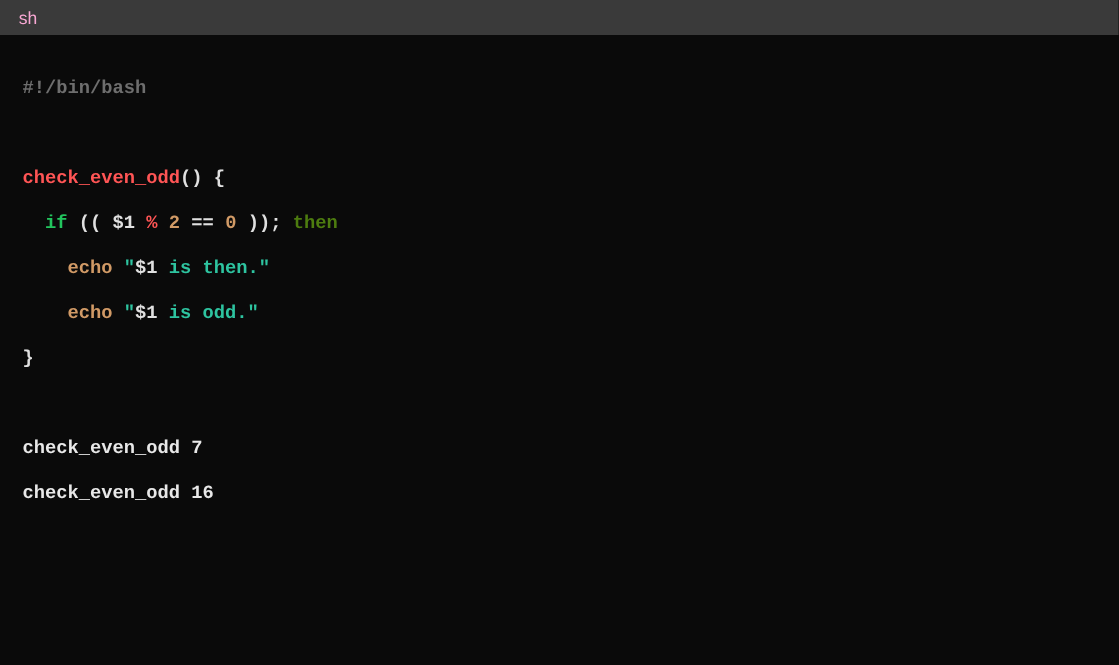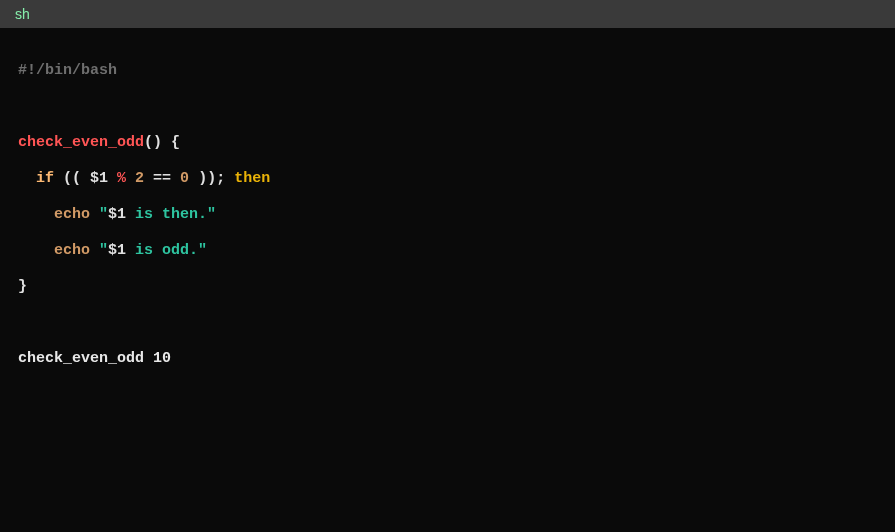--- a/index.html
+++ b/index.html
@@ -11,44 +11,44 @@
       background: #0a0a0a;
       font-family: 'Consolas', 'Monaco', 'Courier New', monospace;
       font-size: 15px;
       width: 895px;
       height: 532px;
       overflow: hidden;
     }
     .header-bar {
       background: #3a3a3a;
       padding: 6px 15px;
-      color: #86efac;
+      color: #f9a8d4;
       font-size: 14px;
       font-family: -apple-system, BlinkMacSystemFont, 'Segoe UI', sans-serif;
     }
     .code-area {
       padding: 25px 18px;
       line-height: 2.4;
     }
     .line {
       white-space: pre;
       font-weight: 600;
     }
     .c-comment { color: #6e6e6e; margin-top: 29px; }
     .c-funcname { color: #ff5555; }
     .c-paren { color: #e0e0e0; }
     .c-brace { color: #e0e0e0; }
-    .c-keyword { color: #fdba74; }
+    .c-keyword { color: #22c55e; }
     .c-dparen { color: #e0e0e0; }
     .c-var { color: #e0e0e0; }
     .c-op { color: #ff5555; }
     .c-num { color: #d19a66; }
     .c-eq { color: #e0e0e0; }
     .c-semi { color: #e0e0e0; }
-    .c-then { color: #eab308; }
+    .c-then { color: #4d7c0f; }
     .c-echo { color: #d19a66; margin-top: 40px; }
     .c-str { color: #2ec4a0; }
     .c-strvar { color: #e0e0e0; }
     .c-call { color: #e8e8e8; }
     .c-callarg { color: #e8e8e8; }
   </style>
 </head>
 <body>
 
 <div class="header-bar">
@@ -68,16 +68,17 @@
   <div class="line">    <span class="c-echo">echo</span> <span class="c-str">"</span><span class="c-strvar">$1</span><span class="c-str"> is then.</span><span class="c-str">"</span></div>
 
 
   <div class="line">    <span class="c-echo">echo</span> <span class="c-str">"</span><span class="c-strvar">$1</span><span class="c-str"> is odd.</span><span class="c-str">"</span></div>
 
 
   <div class="line"><span class="c-brace">}</span></div>
 
   <div class="line"> </div>
 
+  <div class="line"><span class="c-call">check_even_odd </span><span class="c-callarg">7</span></div>
 
-  <div class="line"><span class="c-call">check_even_odd </span><span class="c-callarg">10</span></div>
+  <div class="line"><span class="c-call">check_even_odd </span><span class="c-callarg">16</span></div>
 
 </div>
 
 </body></html>

